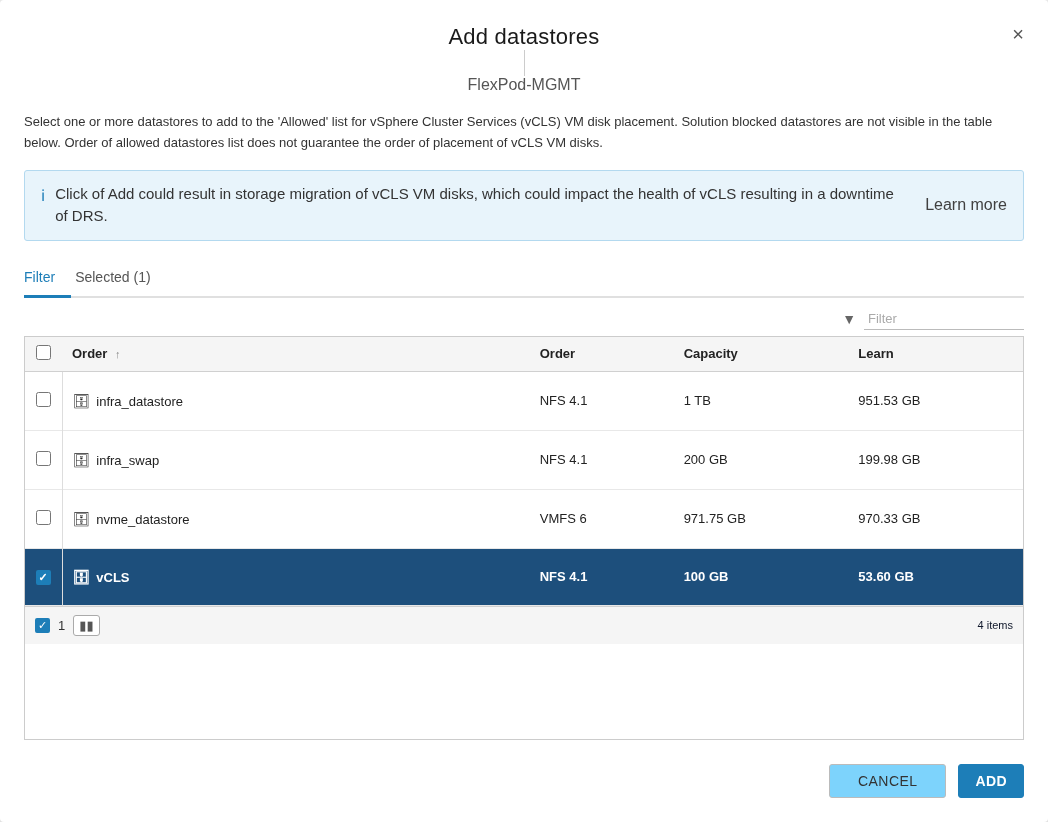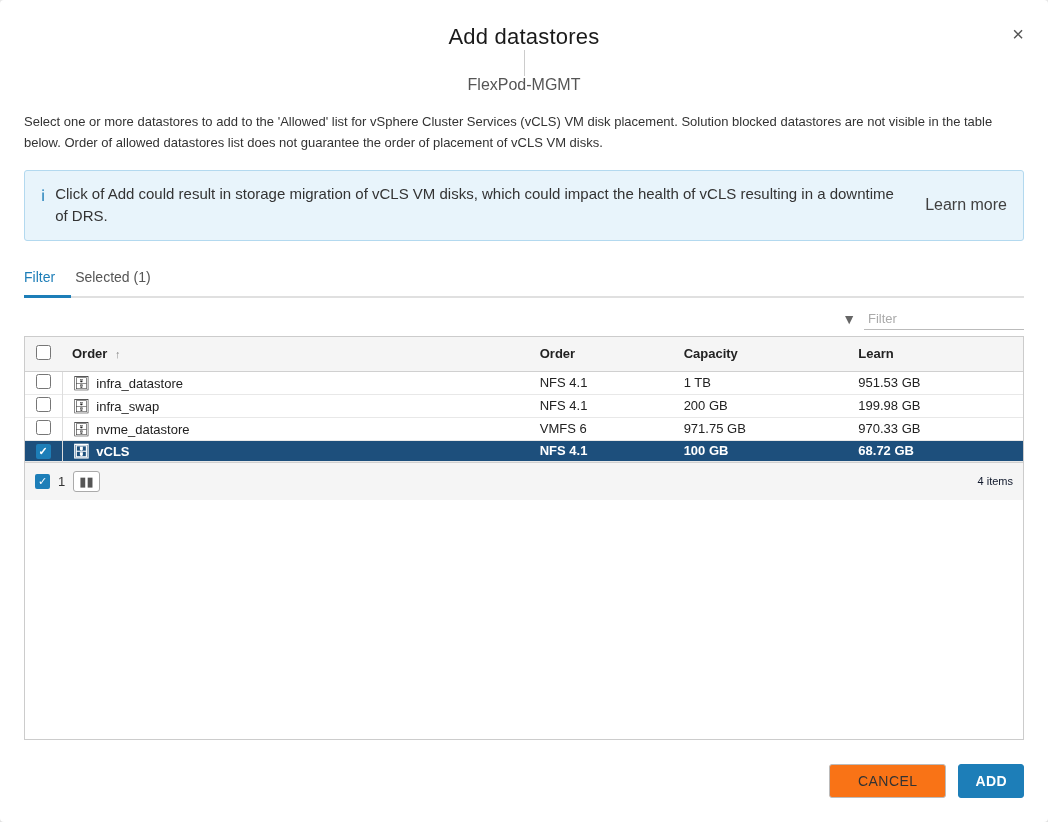--- a/index.html
+++ b/index.html
@@ -161,21 +161,21 @@
     thead th.name-col { min-width: 220px; }
     .sort-arrow { margin-left: 4px; color: #888; font-size: 11px; }
     tbody tr {
       border-bottom: 1px solid #e8e8e8;
     }
     tbody tr.selected-row {
       background: #1d4f7c;
       color: #fff;
     }
     tbody td {
-      padding: 2px 10px;
+      padding: 20px 10px;
       font-size: 13px;
       color: #222;
       vertical-align: middle;
     }
     tbody tr.selected-row td { color: #fff; font-weight: 600; }
     td.check-col { width: 36px; text-align: center; }
     .checkbox-input {
       width: 15px;
       height: 15px;
       cursor: pointer;
@@ -225,21 +225,21 @@
       color: #555;
       background: #fff;
     }
     .dialog-actions {
       display: flex;
       justify-content: flex-end;
       gap: 12px;
       margin-top: 24px;
     }
     .btn-cancel {
-      background: #f97316;
+      background: #7dd3fc;
       border: 1px solid #bbb;
       color: #333;
       padding: 8px 28px;
       font-size: 14px;
       border-radius: 3px;
       cursor: pointer;
       font-weight: 500;
       letter-spacing: 0.03em;
       margin-left: 8px;
     }
@@ -336,21 +336,21 @@
             <td>VMFS 6</td>
             <td>971.75 GB</td>
             <td>970.33 GB</td>
           </tr>
           <tr class="selected-row">
             <td class="check-col"><div class="checked-blue">✓</div></td>
             <td style="width: 1px; padding: 0px; border-right: 1px solid rgb(221, 221, 221);"></td>
             <td><span style="margin-right: 6px; font-size: 14px;">🗄</span><span>vCLS</span></td>
             <td>NFS 4.1</td>
             <td>100 GB</td>
-            <td>68.72 GB</td>
+            <td>53.60 GB</td>
           </tr>
         </tbody>
     </table>
 
     <div class="table-footer">
       <div class="footer-left">
         <div class="checked-blue">✓</div>
         <span class="footer-count">1</span>
         <span class="col-toggle">▮▮</span>
       </div>

